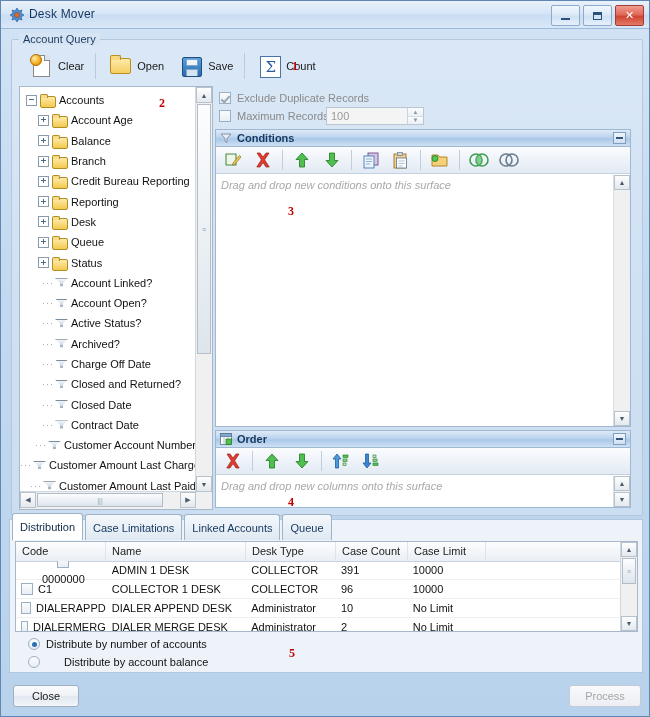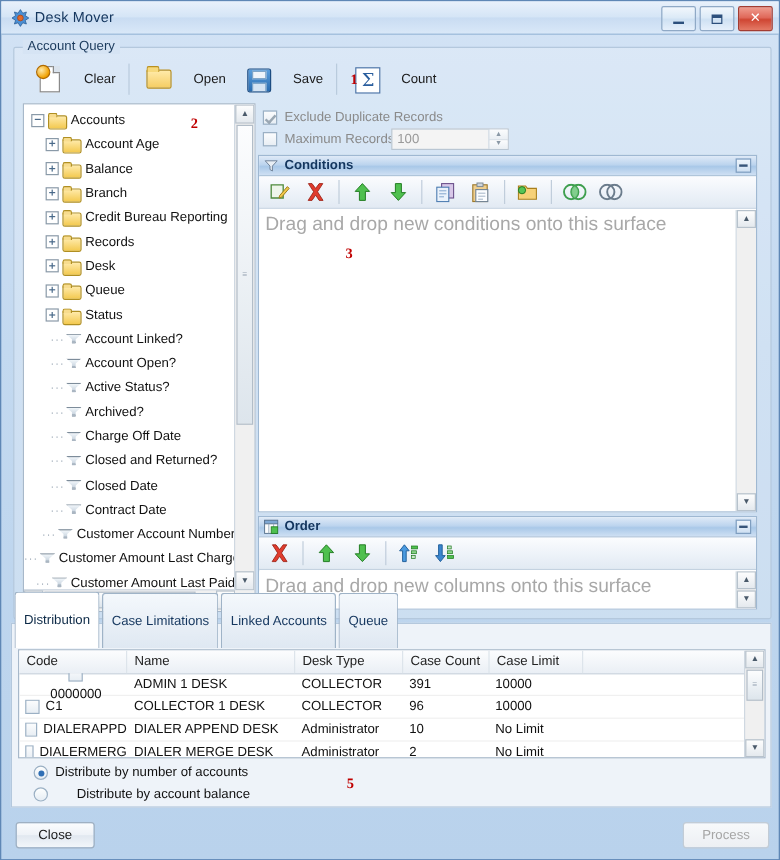--- a/index.html
+++ b/index.html
@@ -25,21 +25,21 @@
   .min-bar{width:9px;height:3px;background:#2f5party;}
   .min-bar{width:9px;height:2px;background:#2c4f7c;margin-top:6px;}
   .max-sq{width:9px;height:8px;border:1.5px solid #2c4f7c;border-top-width:3px;box-sizing:border-box;}
 
   
   .groupbox{position:absolute;border:1px solid #b4c8dd;border-radius:2px;background:rgba(255,255,255,0.22);}
   .gb-label{position:absolute;top:-7px;left:7px;background:#d6e4f4;padding:0 4px;font-size:11px;color:#1b3a5c;}
 
   
   .toolbar{position:absolute;display:flex;align-items:center;gap:0px;}
-  .tbtn{display:flex;align-items:center;gap:16px;padding:3px 6px;border:1px solid transparent;border-radius:3px;cursor:default;}
+  .tbtn{display:flex;align-items:center;gap:4px;padding:3px 6px;border:1px solid transparent;border-radius:3px;cursor:default;}
   .tbtn span.lbl{font-size:11px;color:#1a1a1a;}
   .tsep{width:1px;height:26px;background:#b9cbdd;margin:0 4px;}
   .ico{width:26px;height:26px;position:relative;flex:0 0 26px;}
 
   
   .ic-page{position:absolute;left:5px;top:2px;width:15px;height:20px;background:#fff;border:1px solid #8a8a8a;}
   .ic-page:after{content:"";position:absolute;right:-1px;top:-1px;width:5px;height:5px;background:#d9e2ec;border-left:1px solid #8a8a8a;border-bottom:1px solid #8a8a8a;}
   .ic-star{position:absolute;left:2px;top:1px;width:10px;height:10px;border-radius:50%;
      background:radial-gradient(circle at 35% 35%,#ffe9a8,#f0a000 70%,#c97700);border:1px solid #b06a00;}
   
@@ -97,29 +97,29 @@
      border-bottom:1px solid #9fb8d2;font-weight:bold;font-size:11px;color:#14365e;}
   .panel-hd .sp{flex:1;}
   .coll{width:13px;height:12px;border:1px solid #7f9ec0;background:linear-gradient(180deg,#eef5fc,#cfe0f2);
      display:flex;align-items:center;justify-content:center;box-sizing:border-box;}
   .coll i{width:7px;height:2px;background:#2d5party;background:#37557a;display:block;}
   .ptoolbar{height:27px;display:flex;align-items:center;gap:2px;padding:0 3px;box-sizing:border-box;
      background:linear-gradient(180deg,#fbfcfe 0%,#eef3f9 50%,#e2eaf3 100%);border-bottom:1px solid #c4d2e0;}
   .pbtn{width:26px;height:24px;display:flex;align-items:center;justify-content:center;border:1px solid transparent;border-radius:3px;}
   .psep{width:1px;height:20px;background:#c0cddb;margin:0 3px;}
   .surface{position:absolute;left:0;right:0;bottom:0;background:#fff;overflow:hidden;}
-  .surf-hint{position:absolute;left:5px;top:4px;color:#a8a8a8;font-size:16px;}
+  .surf-hint{position:absolute;left:5px;top:4px;font-style:italic;color:#a8a8a8;font-size:11px;}
 
   
   svg{display:block;}
 
   
   .tabhost{position:absolute;border:1px solid #b4c8dd;background:#eef3f9;box-sizing:border-box;}
   .tabstrip{position:absolute;left:2px;top:2px;height:18px;display:flex;align-items:flex-end;gap:2px;}
-  .tab{height:17px;padding:14px 7px;display:flex;align-items:center;font-size:11px;color:#14365e;
+  .tab{height:17px;padding:4px 7px;display:flex;align-items:center;font-size:11px;color:#14365e;
      border:1px solid #9fb3c7;border-bottom:none;border-radius:3px 3px 0 0;
      background:linear-gradient(180deg,#f4f8fc,#dfe8f2);}
   .tab.active{background:#ffffff;height:18px;color:#0d2a47;}
   .grid{position:absolute;background:#fff;border:1px solid #a7b8ca;overflow:hidden;box-sizing:border-box;}
   .gh{display:flex;height:19px;background:linear-gradient(180deg,#fcfdfe,#eaeff5);border-bottom:1px solid #c8d2dc;}
   .gh div{padding:3px 0 0 6px;font-size:11px;color:#222;border-right:1px solid #dde4eb;box-sizing:border-box;}
   .gr{display:flex;height:18px;align-items:center;border-bottom:1px solid #f0f0f0;}
   .gr div{padding-left:6px;font-size:11px;color:#111;box-sizing:border-box;overflow:hidden;white-space:nowrap;}
   .gr .c0{display:flex;align-items:center;gap:5px;padding-left:5px;}
 
@@ -240,21 +240,21 @@
             <i></i>
           </span>
           <span>Credit Bureau Reporting</span>
         </div>
         <div class="trow">
           <span style="width:18px"></span>
           <span class="twig plus"></span>
           <span class="fol">
             <i></i>
           </span>
-          <span>Records</span>
+          <span>Reporting</span>
         </div>
         <div class="trow">
           <span style="width:18px"></span>
           <span class="twig plus"></span>
           <span class="fol">
             <i></i>
           </span>
           <span>Desk</span>
         </div>
         <div class="trow">

